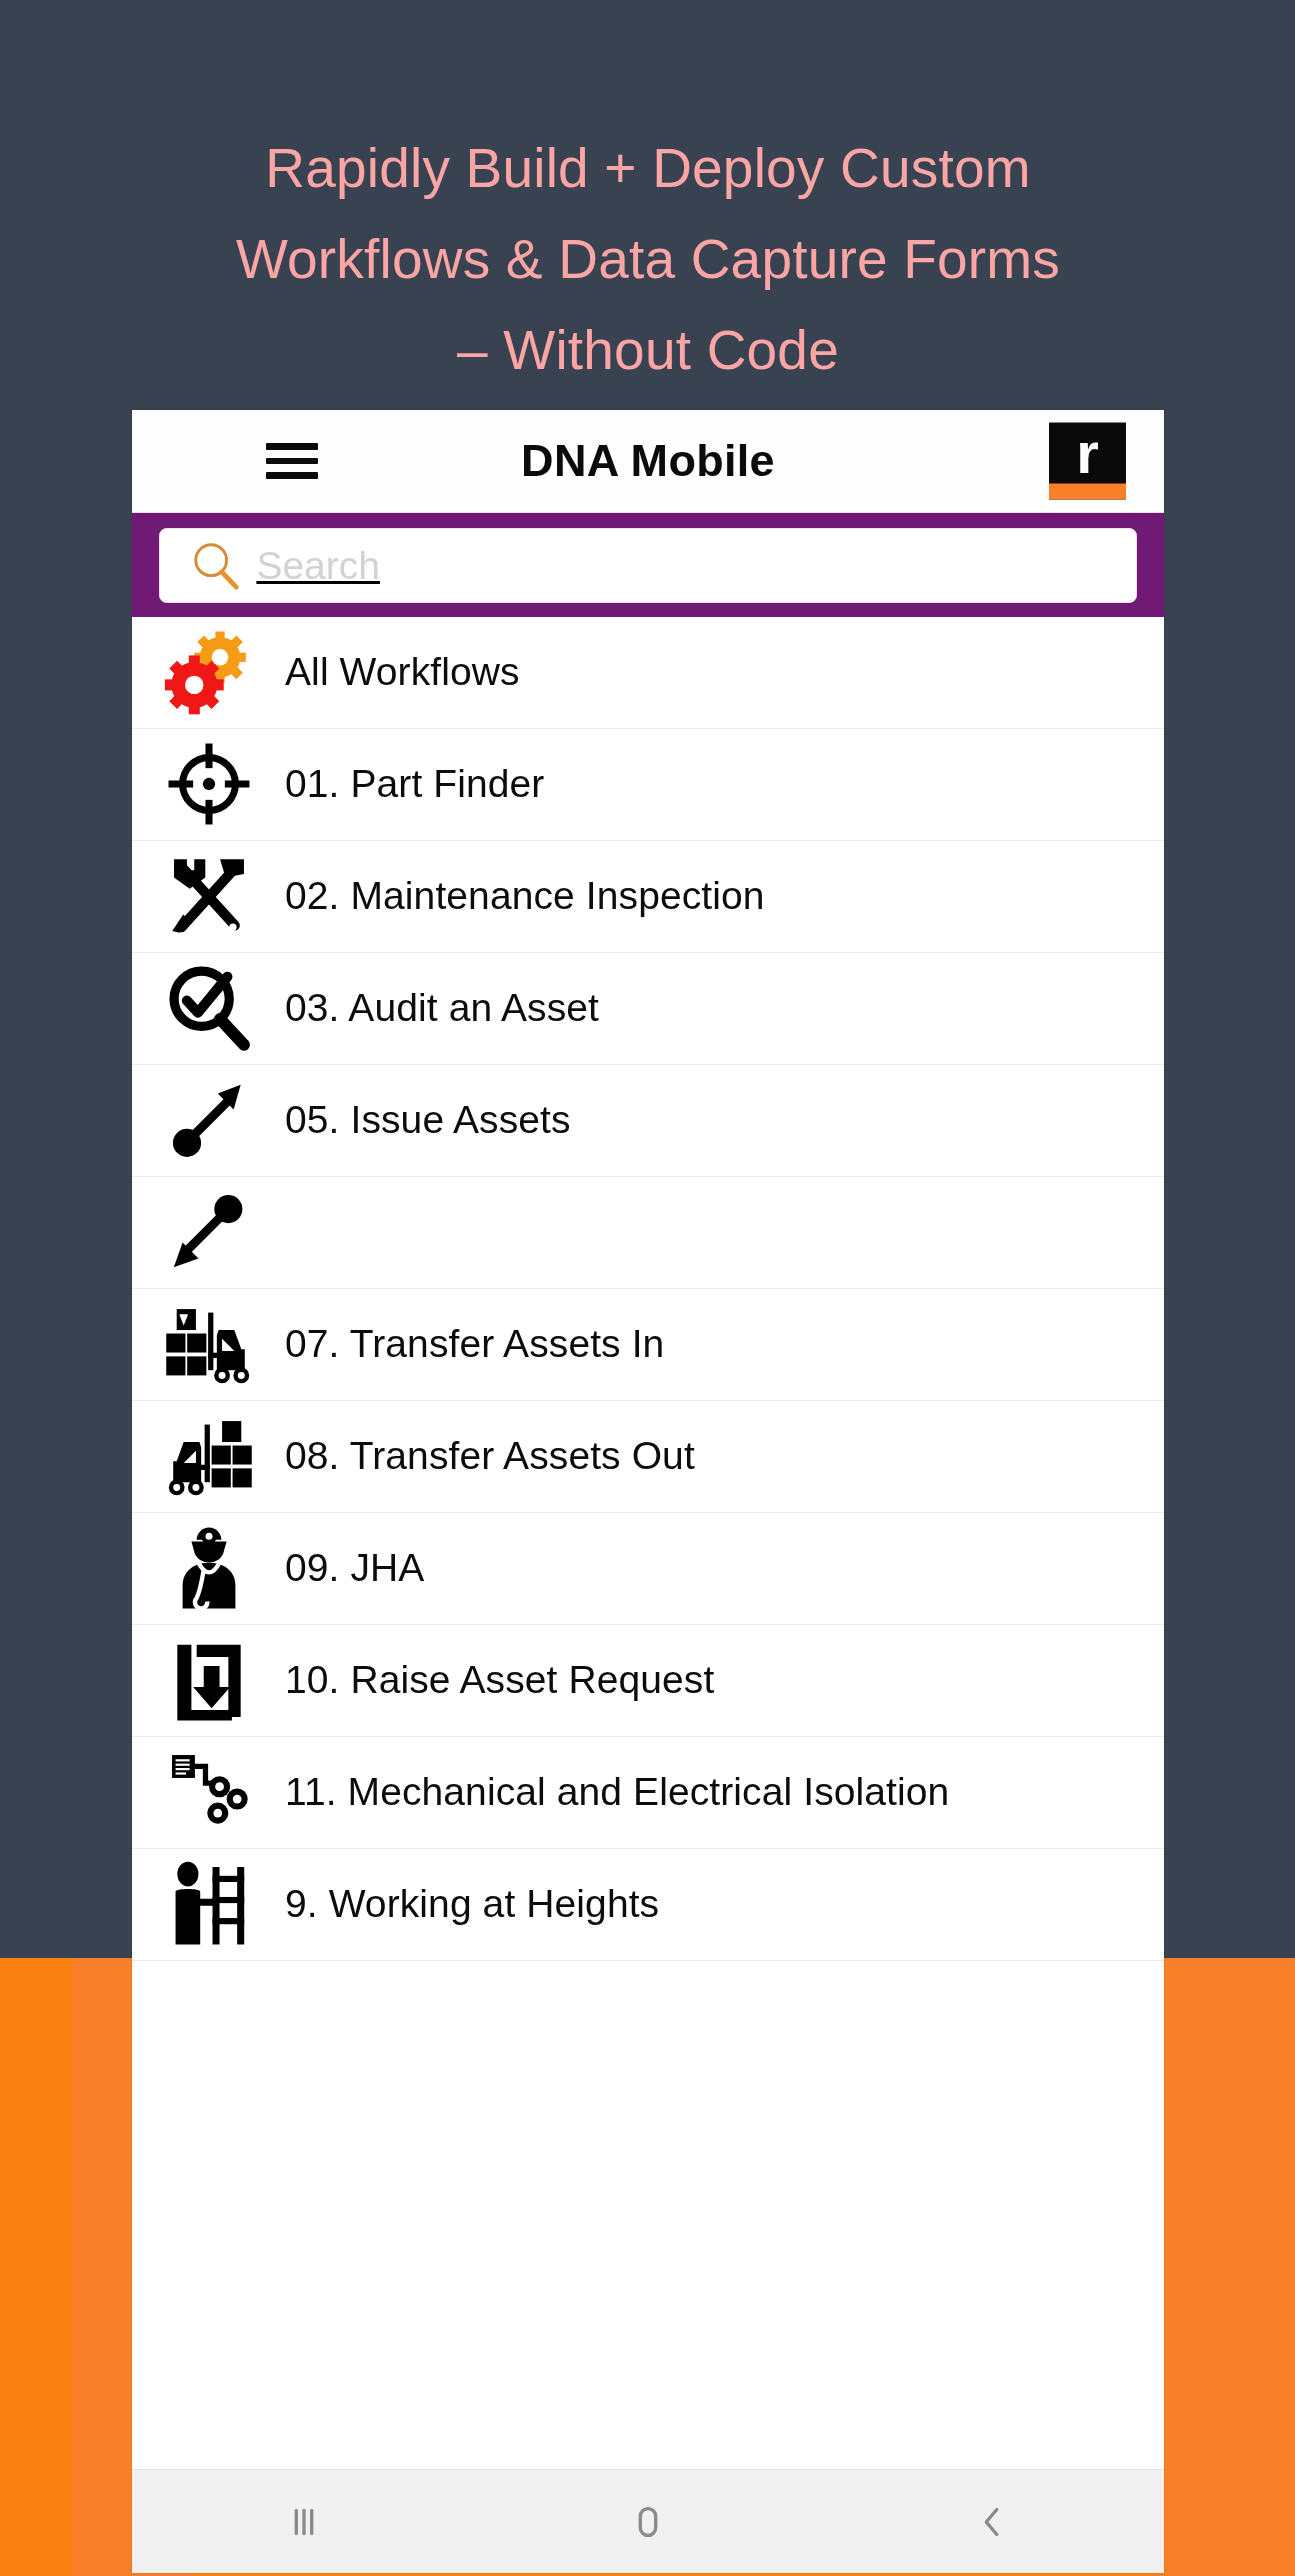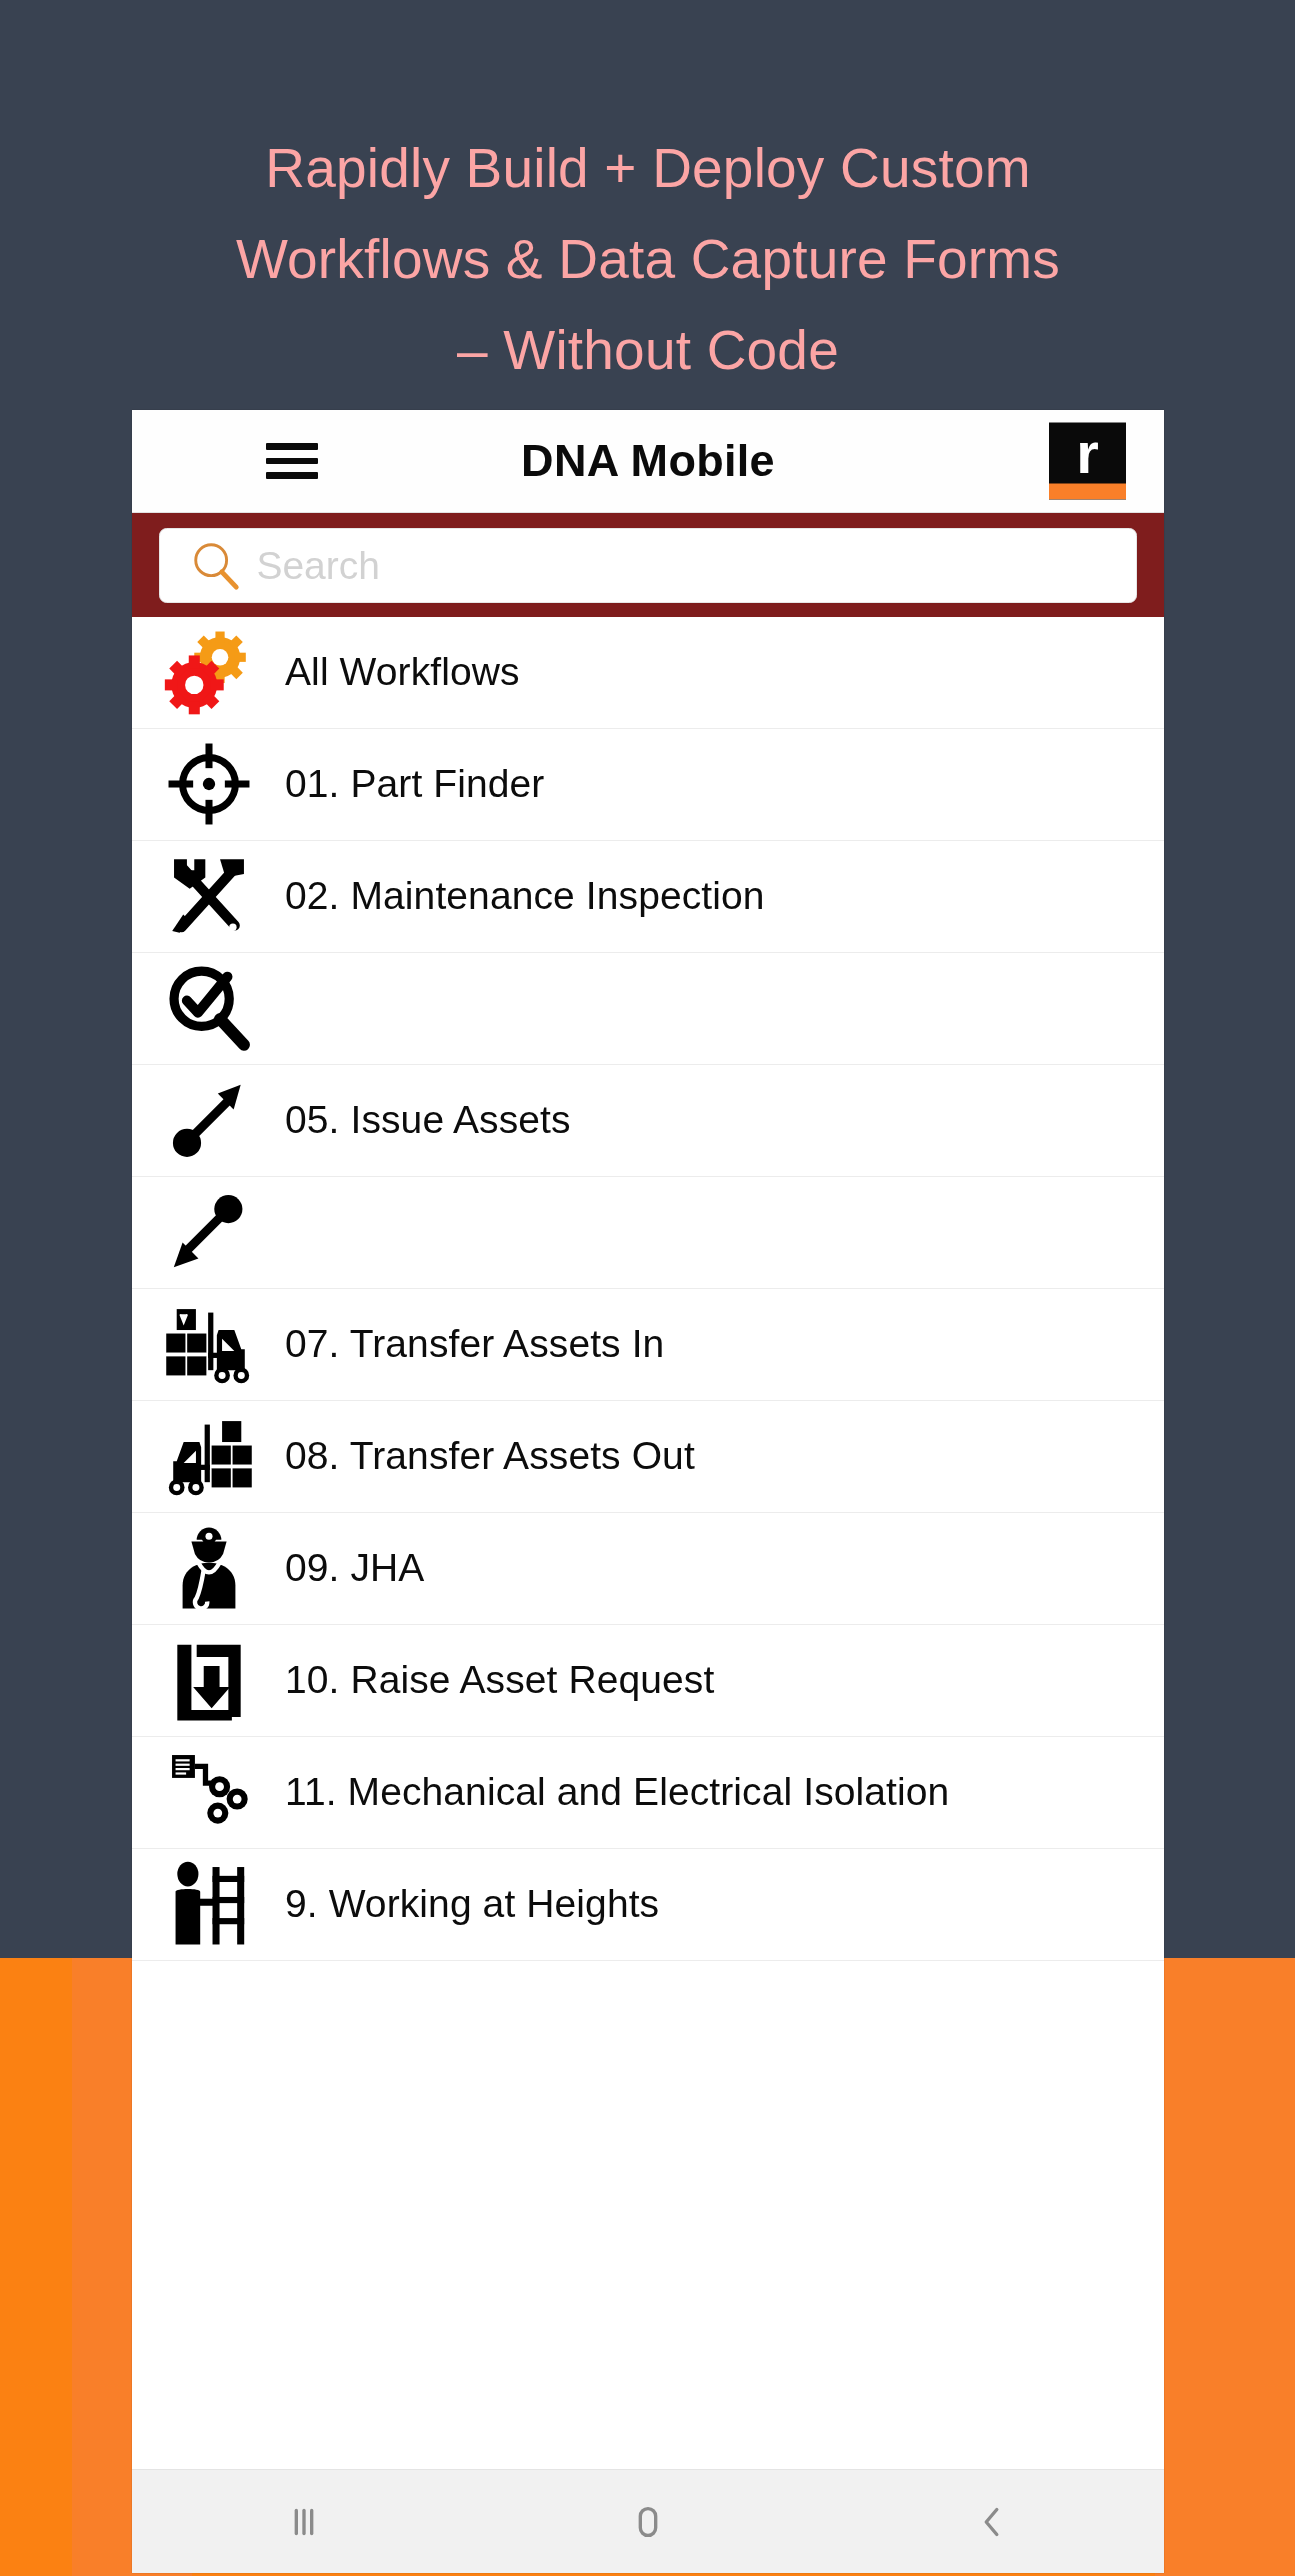--- a/index.html
+++ b/index.html
@@ -84,21 +84,22 @@
     margin-top:1.9px;
   }
   .logo-bar {
     position:absolute; left:0; bottom:0; width:100%; height:16.3px;
     background:#F97F29;
   }
 
   
   .search-wrap {
     padding:15.3px 27px 13.4px 27px;
-    background:#7f1d1d;
+    background:#701a75;
+    text-decoration:underline;
   }
   .search-box {
     height:75px;
     border:1px solid #e6e6e6;
     border-radius:7.7px;
     background:#fff;
     display:flex; align-items:center;
     padding-left:29px;
     box-shadow:0 1px 1.9px rgba(0,0,0,0.02);
   }
@@ -241,20 +242,21 @@
     </div>
 
     <div class="row">
       <div class="row-icon">
         <svg width="92" height="92" viewBox="0 0 100 100">
           <circle cx="42" cy="40" r="30" fill="none" stroke="#000" stroke-width="10"></circle>
           <path d="M26 42 L38 55 L70 16" fill="none" stroke="#000" stroke-width="11" stroke-linecap="round" stroke-linejoin="round"></path>
           <line x1="62" y1="62" x2="88" y2="90" stroke="#000" stroke-width="13" stroke-linecap="round"></line>
         </svg>
       </div>
+      <div class="row-label">03. Audit an Asset</div>
     </div>
 
 
     <div class="row">
       <div class="row-icon">
         <svg width="88" height="88" viewBox="0 0 100 100">
           <circle cx="25" cy="76" r="16" fill="#000"></circle>
           <line x1="30" y1="70" x2="76" y2="24" stroke="#000" stroke-width="10"></line>
           <path d="M86 10 L60 20 L78 38 Z" fill="#000"></path>
         </svg>

